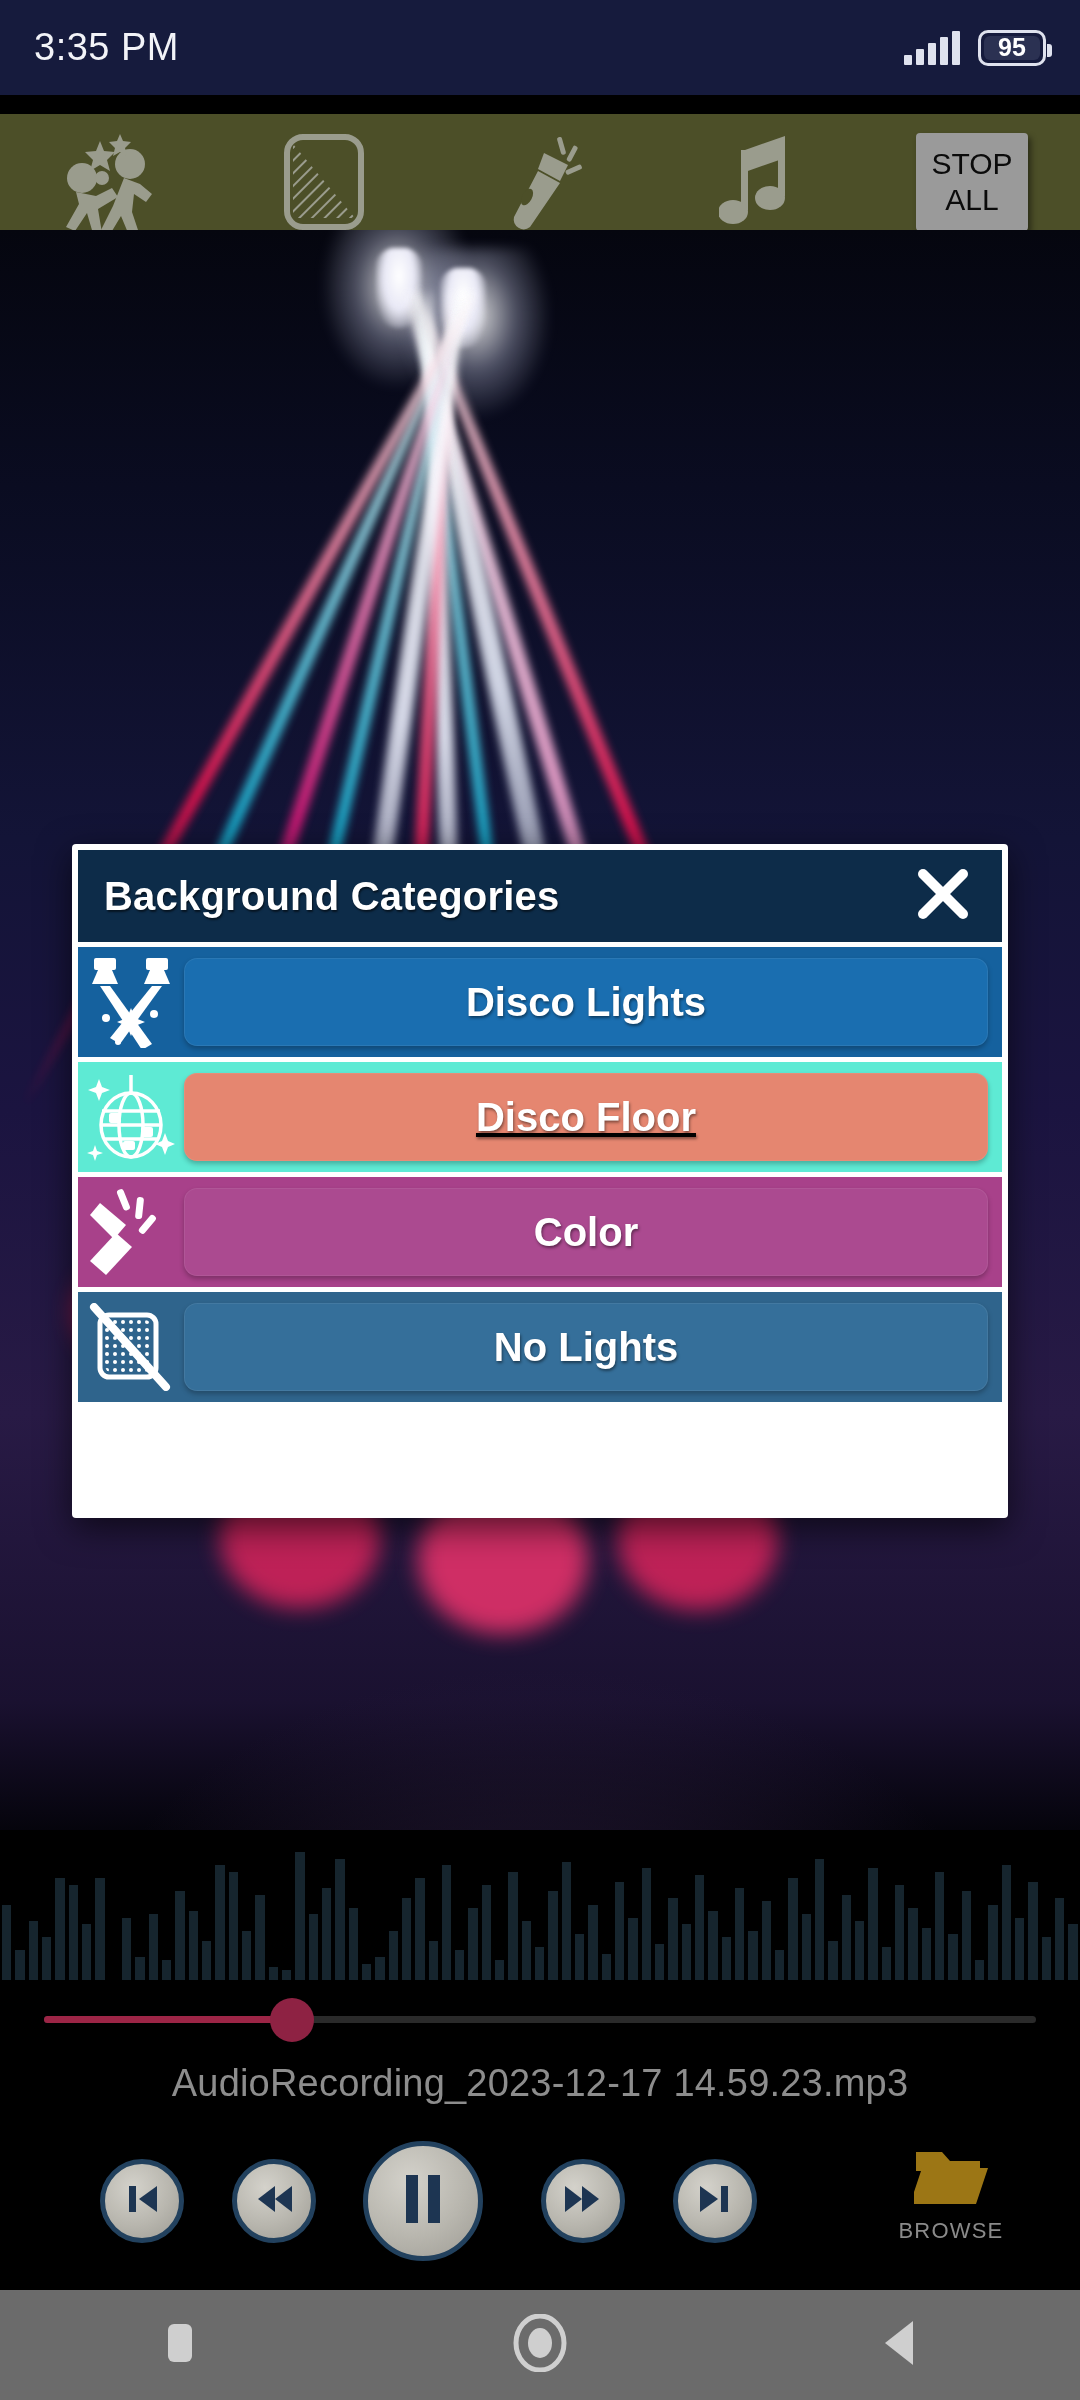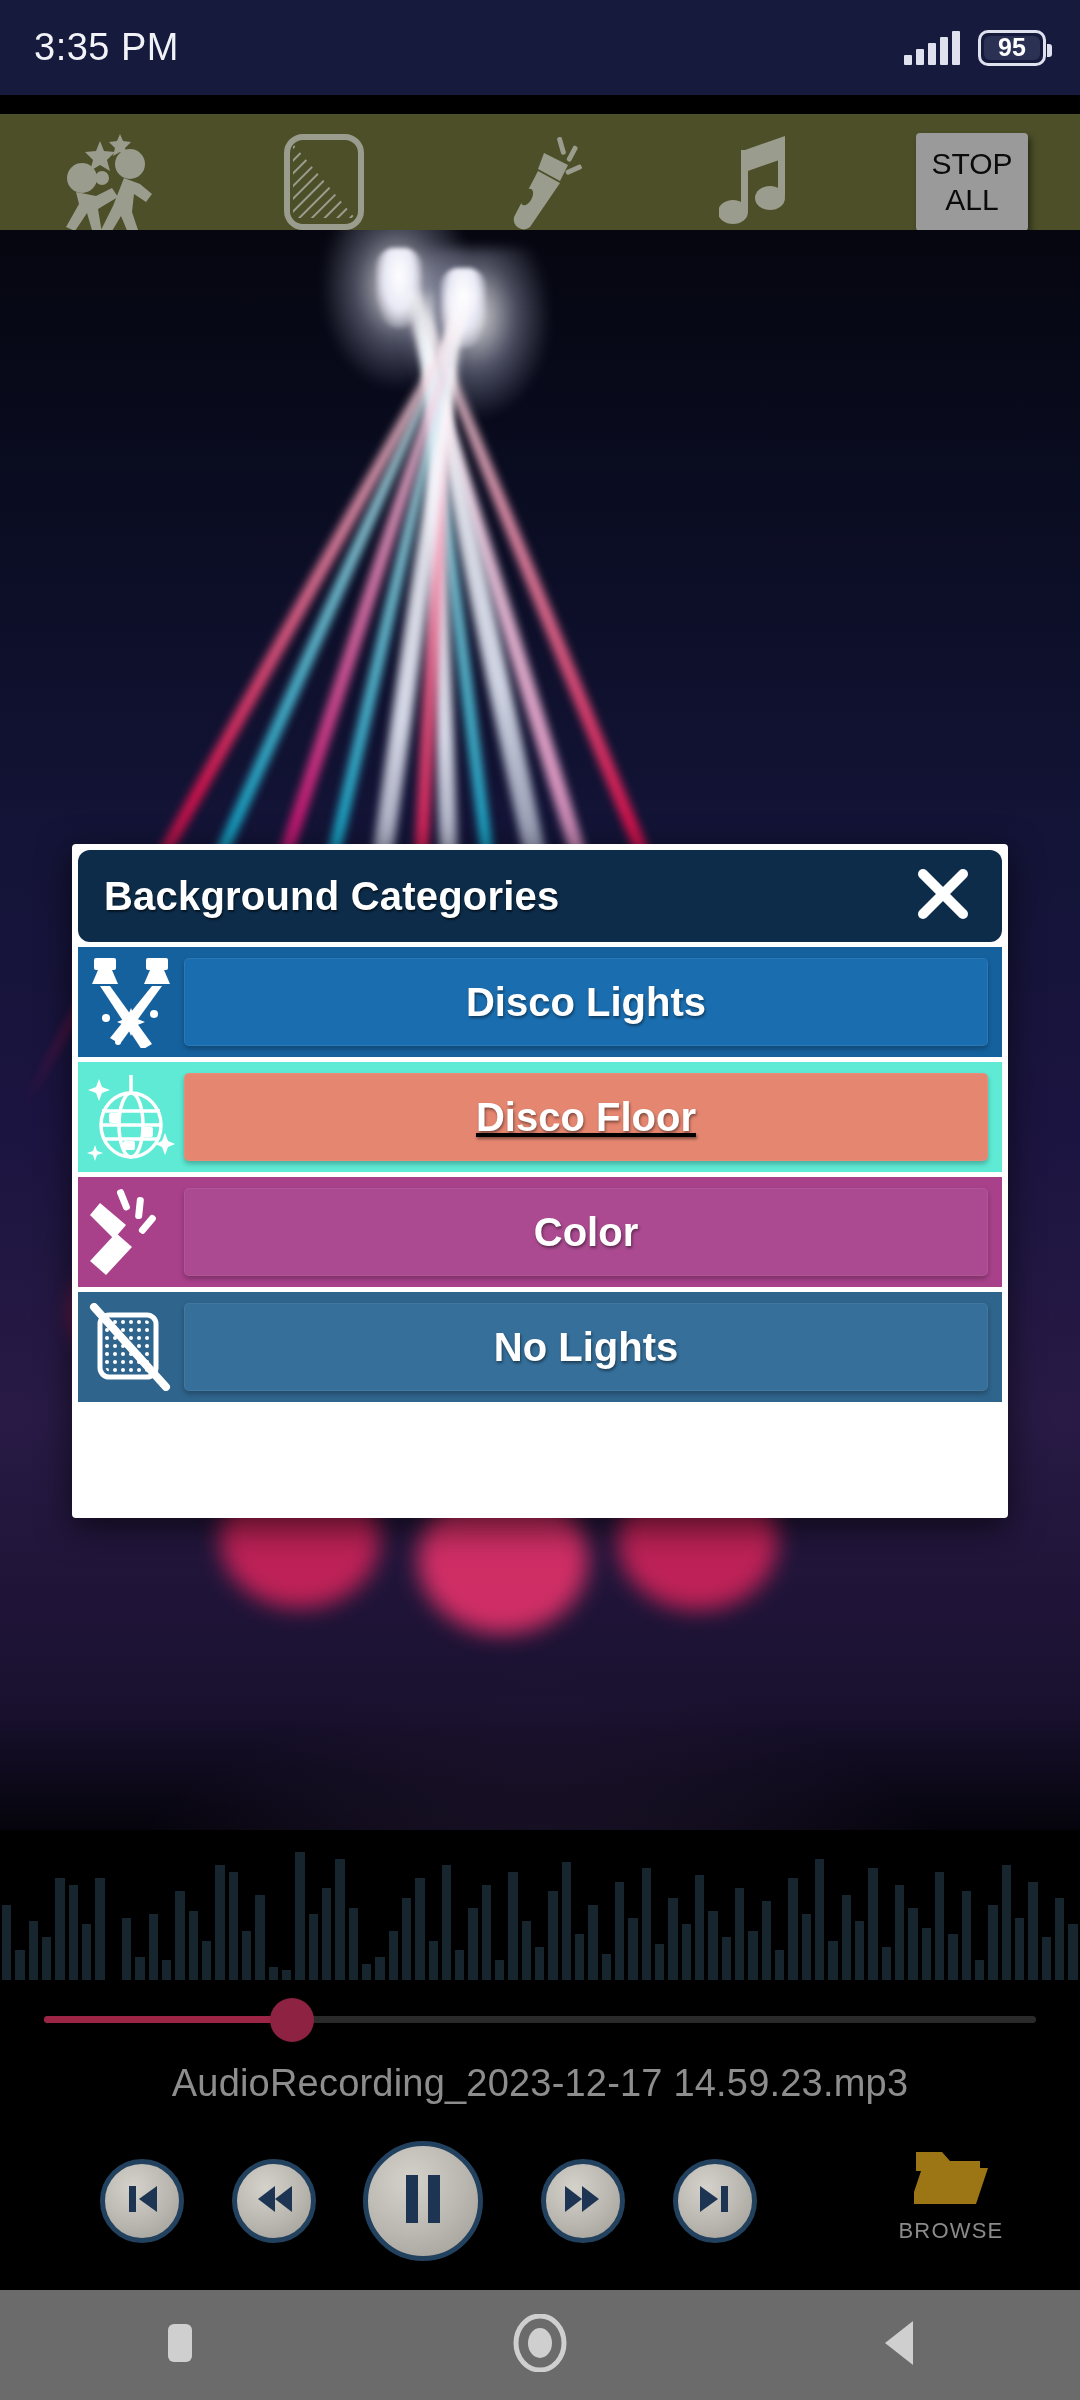--- a/index.html
+++ b/index.html
@@ -130,21 +130,20 @@
     border-radius: 4px;
     padding: 6px;
     box-shadow: 0 10px 34px rgba(0,0,0,.6);
     z-index: 40;
   }
   #dialog-header {
     height: 92px;
     background: #0d2c49;
     display: flex; align-items: center;
     padding: 0 22px 0 26px;
-    border-radius: 12px;
   }
   #dialog-title {
     color: #ffffff; font-size: 40px; font-weight: 700;
     letter-spacing: .2px;
     text-shadow: 1px 2px 2px rgba(0,0,0,.55);
   }
   #close-btn {
     margin-left: auto;
     width: 74px; height: 74px;
     display: flex; align-items: center; justify-content: center;
@@ -158,21 +157,21 @@
   .cat-icon {
     width: 106px; height: 110px;
     flex: 0 0 106px;
     display: flex; align-items: center; justify-content: center;
   }
   .cat-plate {
     flex: 1;
     height: 88px;
     margin-right: 14px;
     display: flex; align-items: center; justify-content: center;
-    border-radius: 5px;
+    border-radius: 13px;
     box-shadow: inset 0 0 0 1px rgba(255,255,255,.07), 0 3px 5px rgba(0,0,0,.25);
   }
   .cat-label {
     color: #ffffff; font-size: 40px; font-weight: 700;
     text-shadow: 1px 2px 3px rgba(0,0,0,.45);
   }
 
   
   #player {
     position: absolute; left: 0; top: 1830px;

